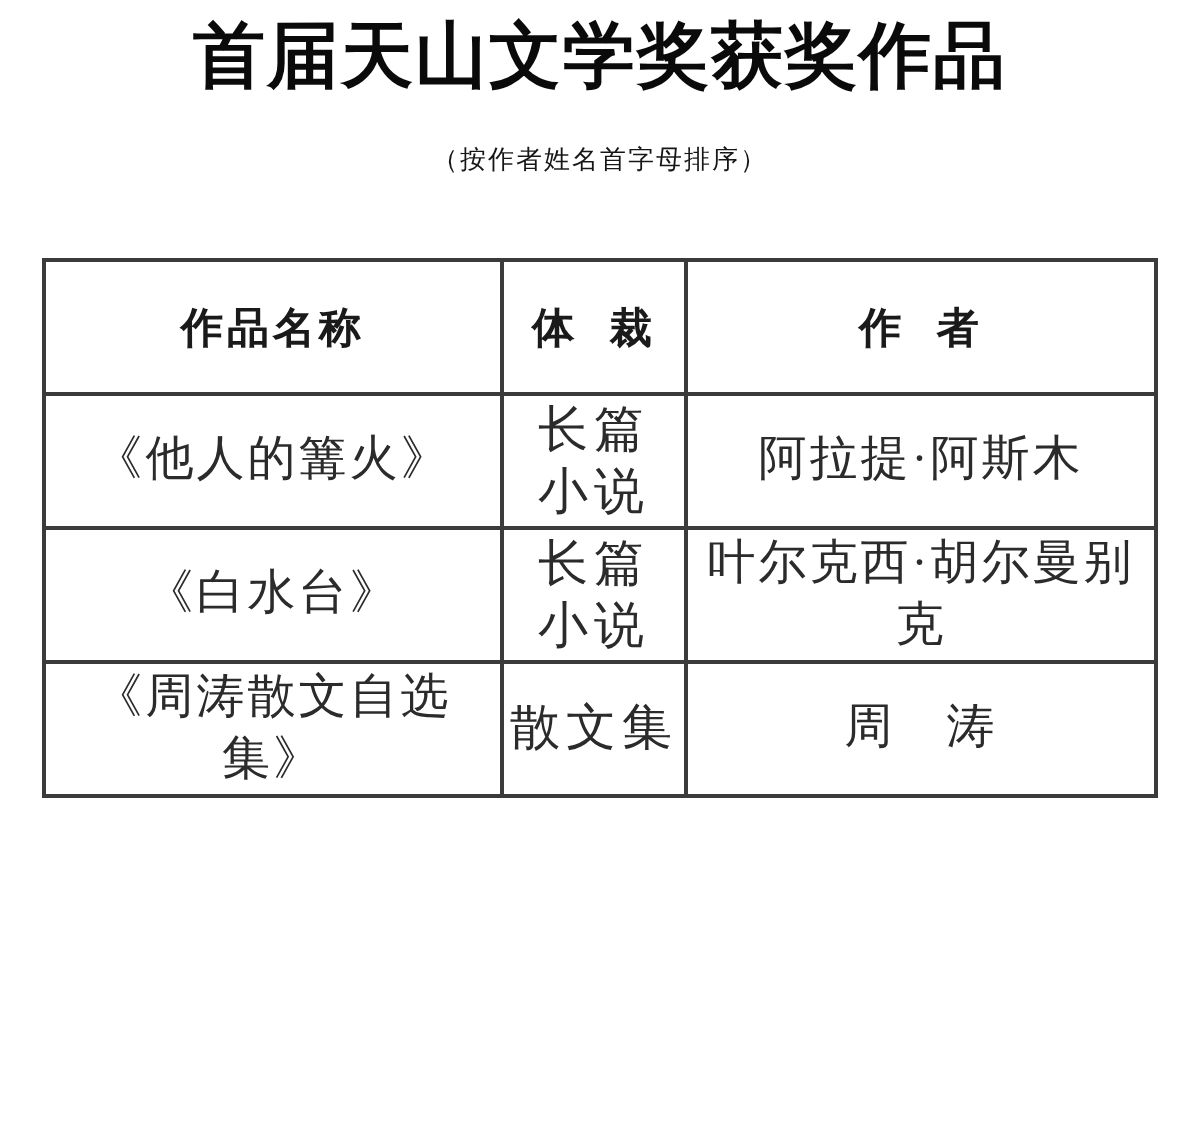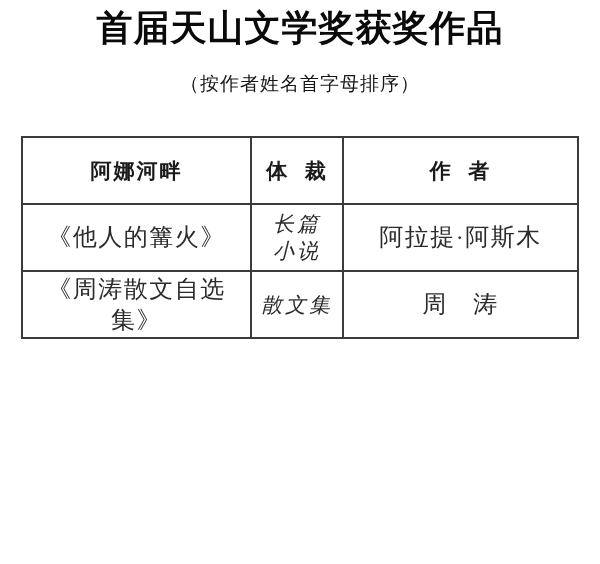--- a/index.html
+++ b/index.html
@@ -21,21 +21,21 @@
     font-size: 36px;
     line-height: 1.15;
     font-weight: bold;
     color: #0a0a0a;
     letter-spacing: 1px;
     font-family: "Liberation Serif", serif;
   }
   .doc-subtitle {
     margin-top: 24px;
     text-align: center;
-    font-size: 19px;
+    font-size: 13px;
     line-height: 1.15;
     color: #161616;
     letter-spacing: 1px;
     font-family: "Liberation Serif", serif;
   }
   table.award-table {
     border-collapse: collapse;
     table-layout: fixed;
     width: 556px;
     margin: 41px auto 0 auto;
@@ -62,56 +62,61 @@
     letter-spacing: 2px;
   }
   .award-table td {
     font-family: "Liberation Serif", serif;
     font-size: 24px;
     color: #2b2b2b;
     letter-spacing: 1.5px;
     line-height: 1.3;
   }
   .award-table td.genre-cell {
-    font-size: 21px;
+    font-size: 25px;
     letter-spacing: 3px;
     line-height: 1.25;
-    font-style: italic;
   }
 </style>
 </head>
 <body>
 
 <div class="page">
 
   <h1 class="doc-title">首届天山文学奖获奖作品</h1>
 
   <div class="doc-subtitle">（按作者姓名首字母排序）</div>
 
   <table class="award-table">
     <colgroup>
       <col class="c-work">
       <col class="c-genre">
       <col class="c-author">
     </colgroup>
     <thead>
       <tr>
-        <th>阿娜河畔</th>
+        <th>作品名称</th>
         <th>体  裁</th>
         <th>作  者</th>
       </tr>
     </thead>
     <tbody>
       <tr>
         <td>《他人的篝火》</td>
         <td class="genre-cell">长篇
 小说</td>
         <td>阿拉提·阿斯木</td>
       </tr>
       <tr>
+        <td>《白水台》</td>
+        <td class="genre-cell">长篇
+小说</td>
+        <td>叶尔克西·胡尔曼别克</td>
+      </tr>
+      <tr>
         <td>《周涛散文自选集》</td>
         <td class="genre-cell">散文集</td>
         <td>周　涛</td>
       </tr>
     </tbody>
   </table>
 
 </div>
 
 </body></html>

